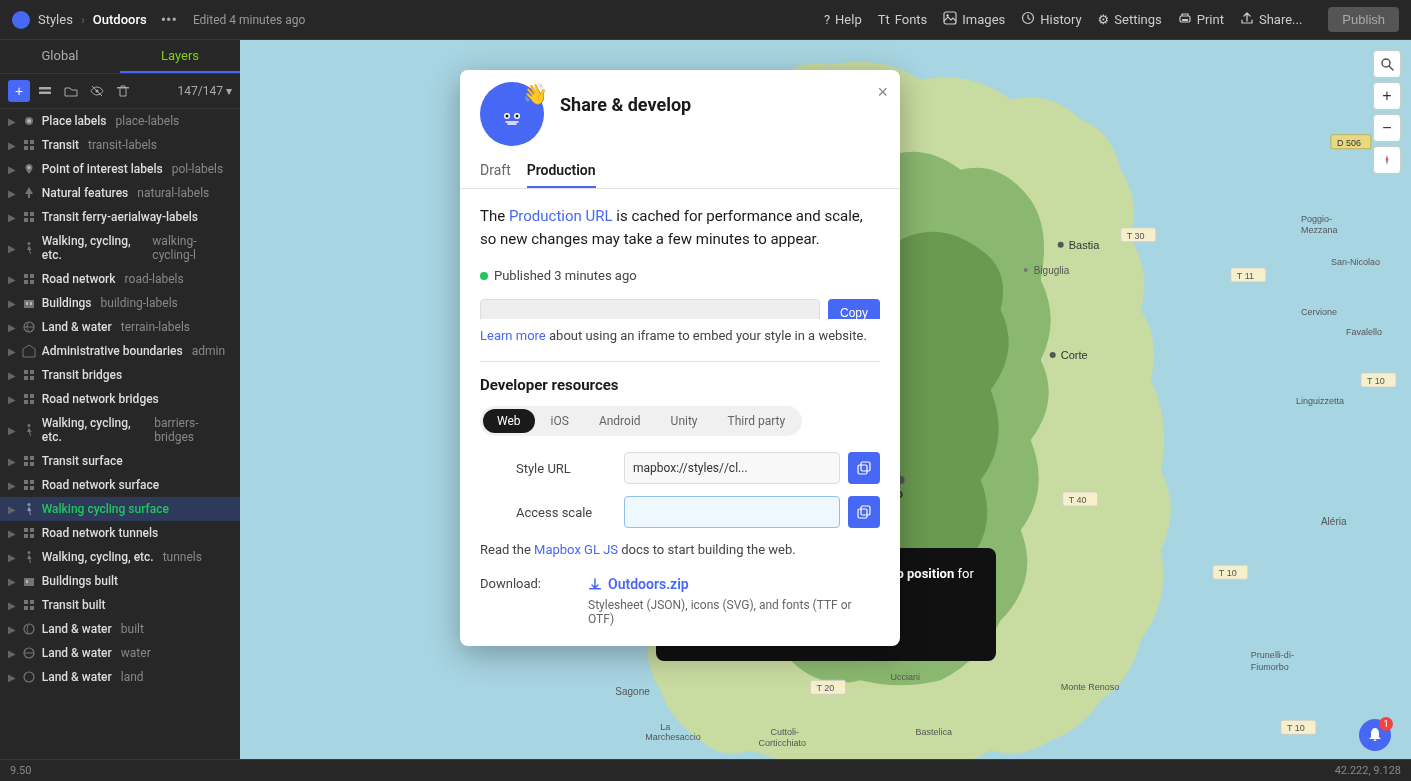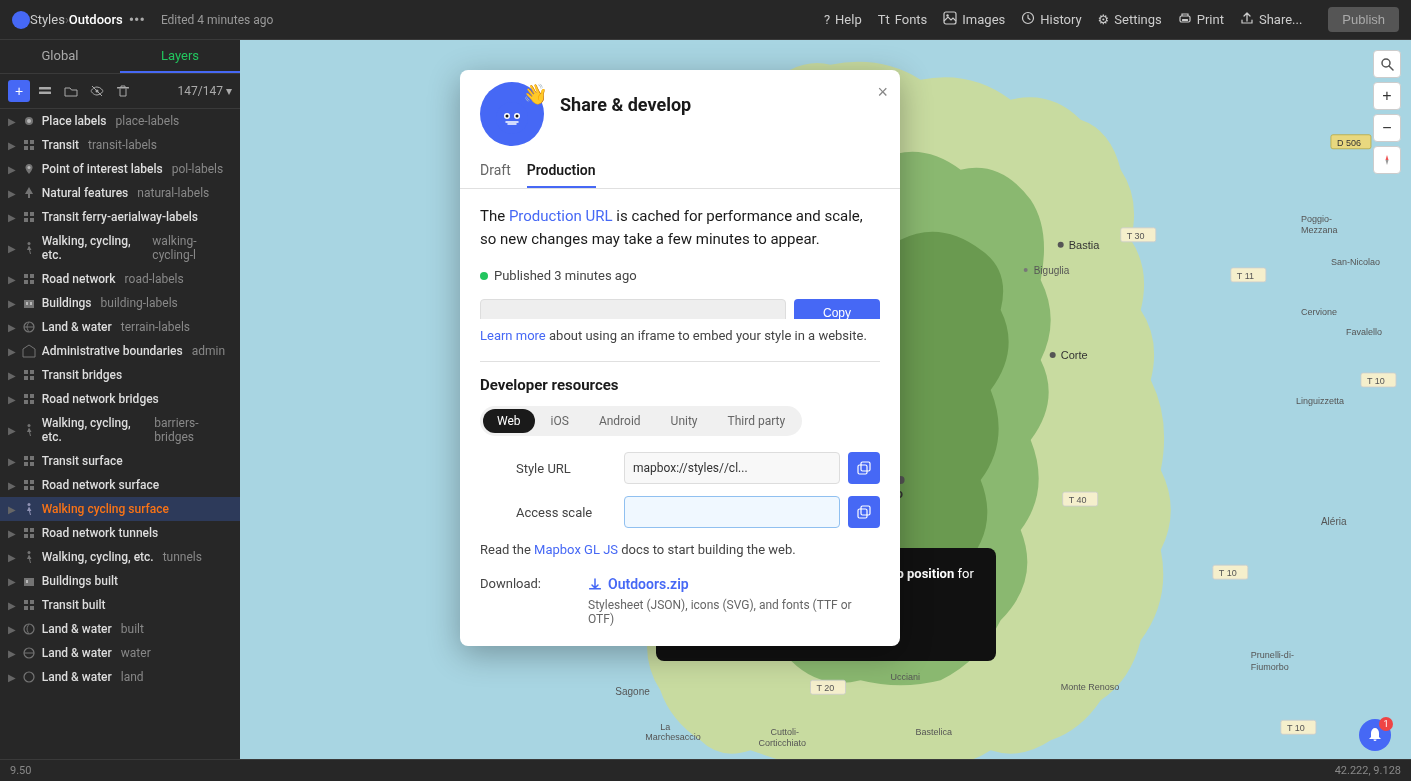--- a/index.html
+++ b/index.html
@@ -5,21 +5,21 @@
     * { box-sizing: border-box; margin: 0; padding: 0; }
     body { font-family: -apple-system, BlinkMacSystemFont, 'Segoe UI', Roboto, sans-serif; background: #1a1a1a; overflow: hidden; width: 1411px; height: 781px; }
 
     
     .topbar {
       display: flex; align-items: center; height: 40px;
       background: #272727; color: #fff; padding: 0 12px;
       border-bottom: 1px solid #3a3a3a; position: relative; z-index: 100;
     }
     .topbar-left { display: flex; align-items: center; gap: 6px; flex: 1; }
-    .topbar-brand { display: flex; align-items: center; gap: 0; font-size: 13px; color: #ccc; }
+    .topbar-brand { display: flex; align-items: center; gap: 8px; font-size: 13px; color: #ccc; }
     .topbar-brand .brand-icon { width: 18px; height: 18px; background: #4668F5; border-radius: 50%; display: inline-block; }
     .topbar-more { color: #aaa; cursor: pointer; margin-left: 6px; font-size: 16px; }
     .topbar-edited { color: #999; font-size: 12px; margin-left: 10px; }
     .topbar-nav { display: flex; align-items: center; gap: 16px; }
     .topbar-nav-item { display: flex; align-items: center; gap: 5px; color: #ccc; font-size: 13px; cursor: pointer; }
     .publish-btn {
       background: #555; color: #aaa; border: none; padding: 5px 14px;
       border-radius: 4px; font-size: 13px; cursor: pointer; margin-left: 10px;
     }
 
@@ -30,21 +30,21 @@
     .sidebar {
       width: 240px; background: #272727; color: #ccc;
       display: flex; flex-direction: column; overflow: hidden;
       z-index: 10; flex-shrink: 0;
     }
     .sidebar-tabs { display: flex; border-bottom: 1px solid #3a3a3a; }
     .sidebar-tab {
       flex: 1; text-align: center; padding: 8px 0; font-size: 13px;
       color: #aaa; cursor: pointer;
     }
-    .sidebar-tab.active { color: #22c55e; border-bottom: 2px solid #4668F5; }
+    .sidebar-tab.active { color: #84cc16; border-bottom: 2px solid #4668F5; }
     .sidebar-toolbar {
       display: flex; align-items: center; padding: 6px 8px;
       border-bottom: 1px solid #3a3a3a; gap: 4px;
     }
     .sidebar-toolbar-btn {
       background: #4668F5; border: none; color: #fff;
       border-radius: 3px; width: 22px; height: 22px; cursor: pointer;
       font-size: 14px; display: flex; align-items: center; justify-content: center;
     }
     .sidebar-toolbar-btn.ghost { background: transparent; color: #aaa; }
@@ -464,21 +464,21 @@
             <rect x="8" y="8" width="4" height="4" fill="#888"></rect>
           </svg>
         <span class="layer-name">Road network surface</span>
       </div>
       <div class="layer-item active">
         <span class="layer-arrow">▶</span>
         <svg class="layer-icon" viewBox="0 0 14 14">
             <circle cx="7" cy="2.5" r="1.5" fill="#aac"></circle>
             <path d="M7 4.5L5 9h2l1 4h1l-1-4h1.5L7 4.5z" fill="#aac"></path>
           </svg>
-        <span class="layer-name" style="color:#f97316;">Walking cycling surface</span>
+        <span class="layer-name" style="color:#22c55e;">Walking cycling surface</span>
       </div>
       <div class="layer-item">
         <span class="layer-arrow">▶</span>
         <svg class="layer-icon" viewBox="0 0 14 14">
             <rect x="2" y="2" width="4" height="4" fill="#888"></rect>
             <rect x="8" y="2" width="4" height="4" fill="#888"></rect>
             <rect x="2" y="8" width="4" height="4" fill="#888"></rect>
             <rect x="8" y="8" width="4" height="4" fill="#888"></rect>
           </svg>
         <span class="layer-name">Road network tunnels</span>
@@ -687,21 +687,21 @@
             The <a href="#">Production URL</a> is cached for performance and scale, so new changes may take a few minutes to appear.
           </div>
           <div class="modal-published">
             <span class="dot"></span>
             <span>Published 3 minutes ago</span>
           </div>
 
           <div style="height:20px; overflow:hidden; margin-bottom:8px; position:relative;">
             <div style="display:flex; align-items:center; gap:8px;">
               <div style="flex:1; height:28px; background:#eee; border-radius:4px; border:1px solid #ddd;"></div>
-              <button style="height:28px; padding:0 29px; background:#4668F5; color:#fff; border:none; border-radius:4px; font-size:12px; cursor:pointer;">Copy</button>
+              <button style="height:28px; padding:0 12px; background:#4668F5; color:#fff; border:none; border-radius:4px; font-size:12px; cursor:pointer;">Copy</button>
             </div>
           </div>
           <div class="modal-learn">
             <a href="#">Learn more</a> about using an iframe to embed your style in a website.
           </div>
           <div class="dev-resources-title">Developer resources</div>
           <div class="dev-tabs">
             <div class="dev-tab active">Web</div>
             <div class="dev-tab">iOS</div>
             <div class="dev-tab">Android</div>

